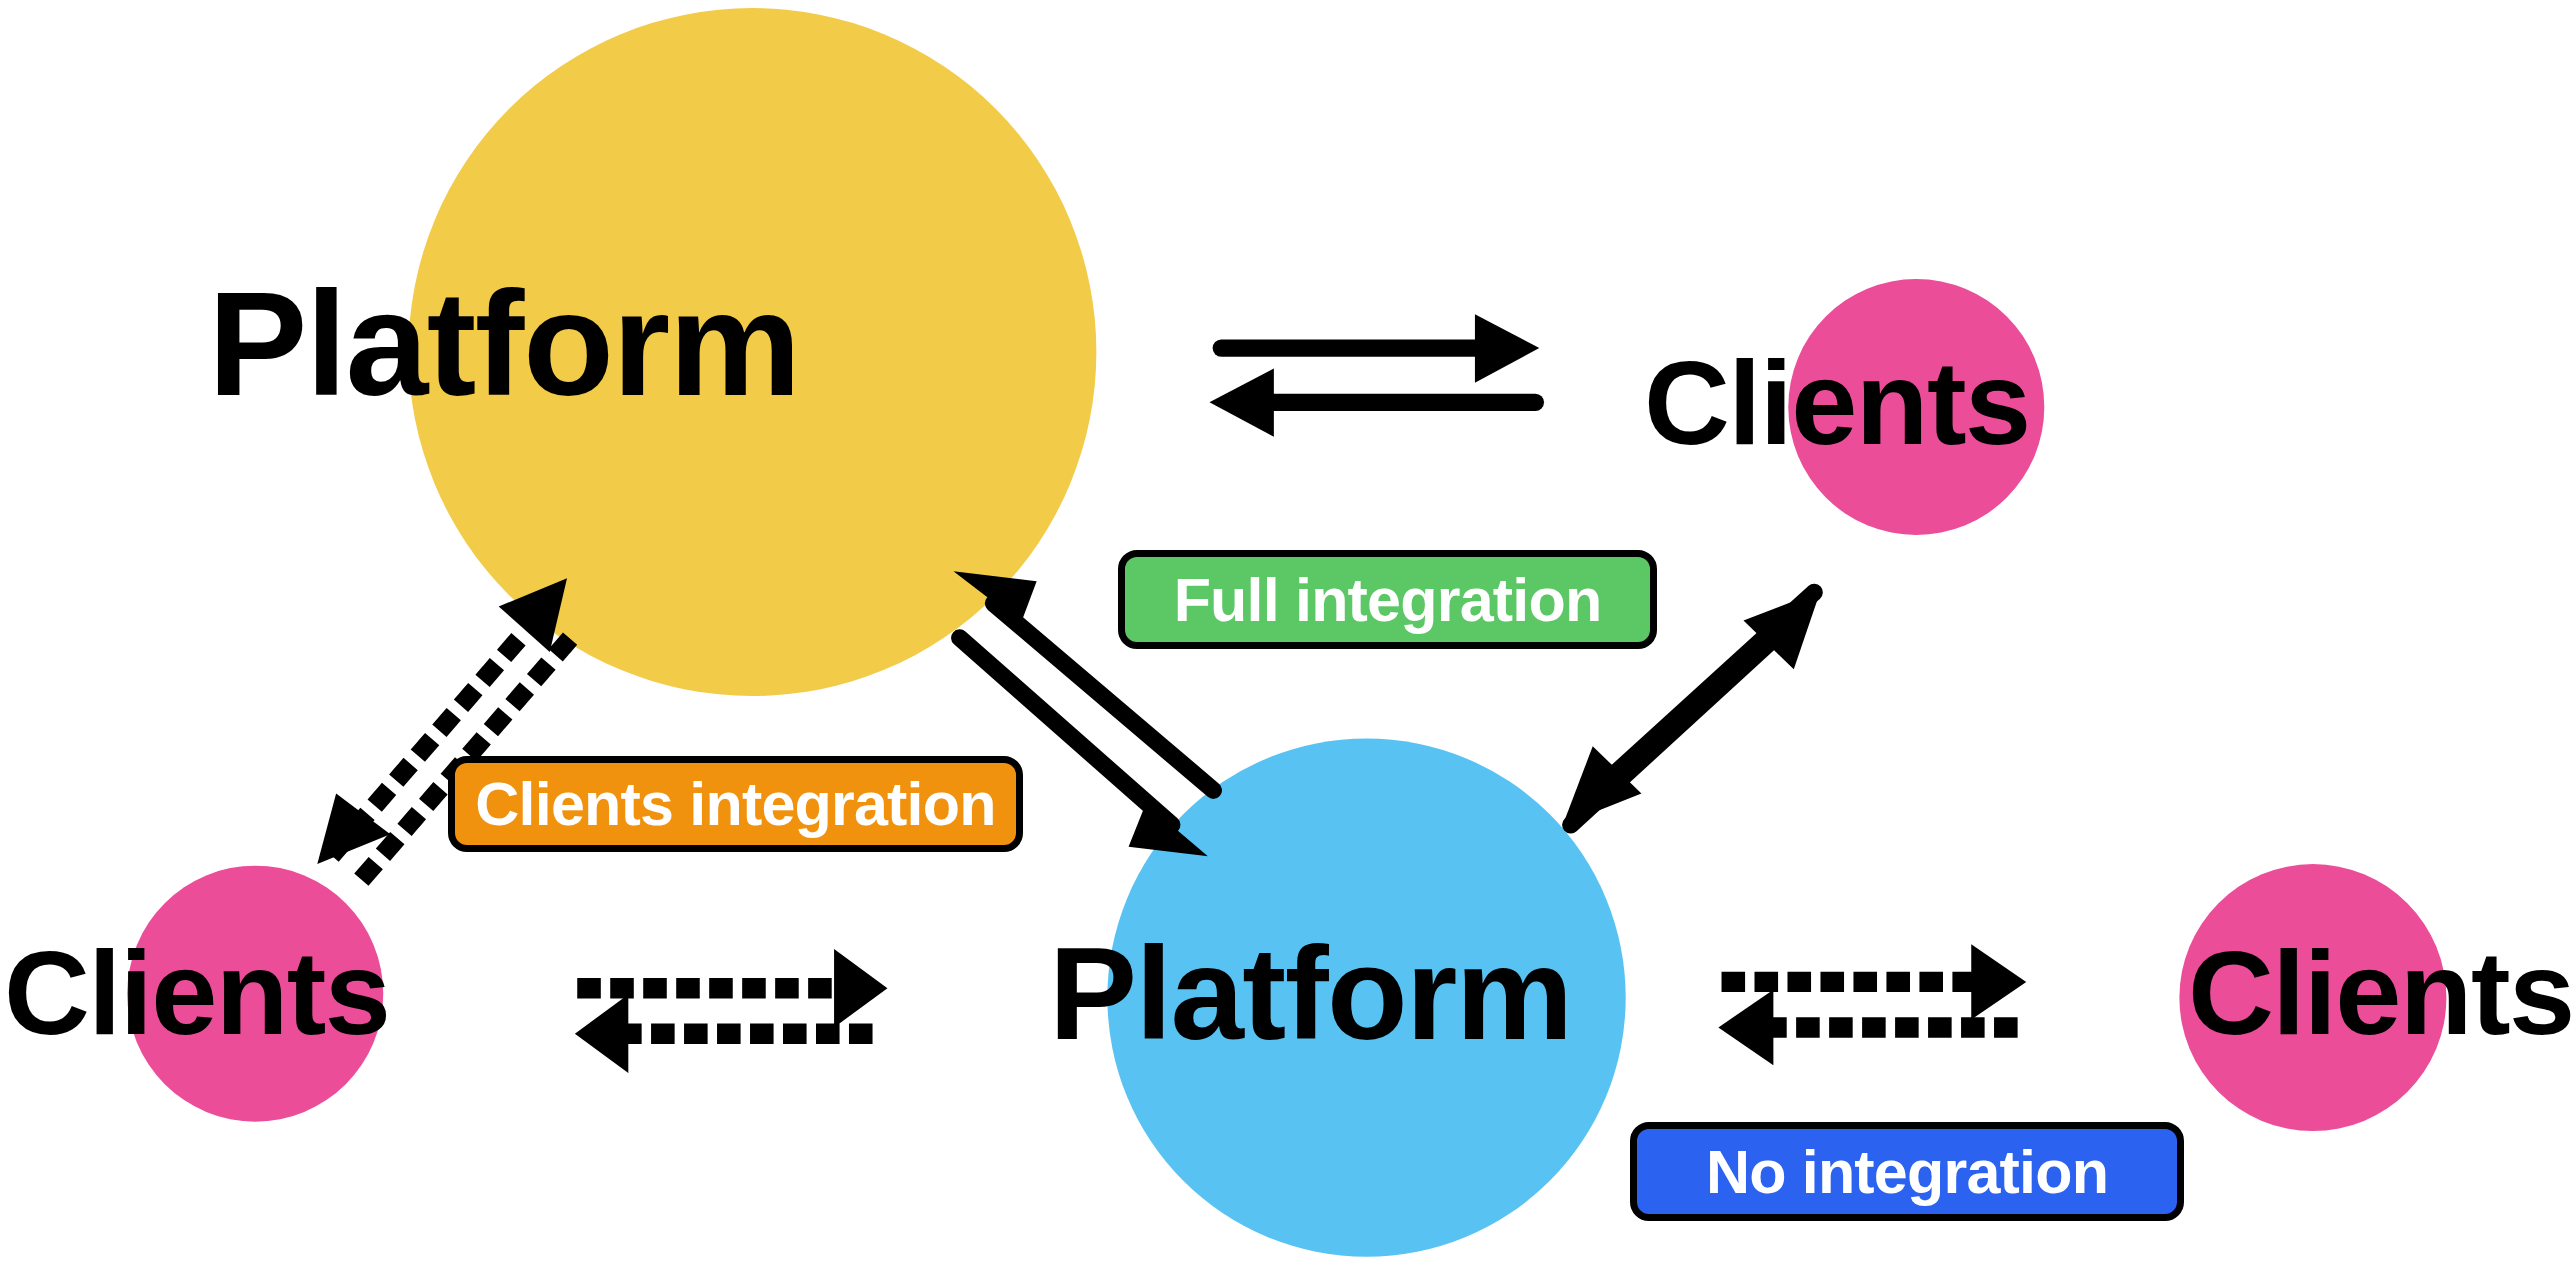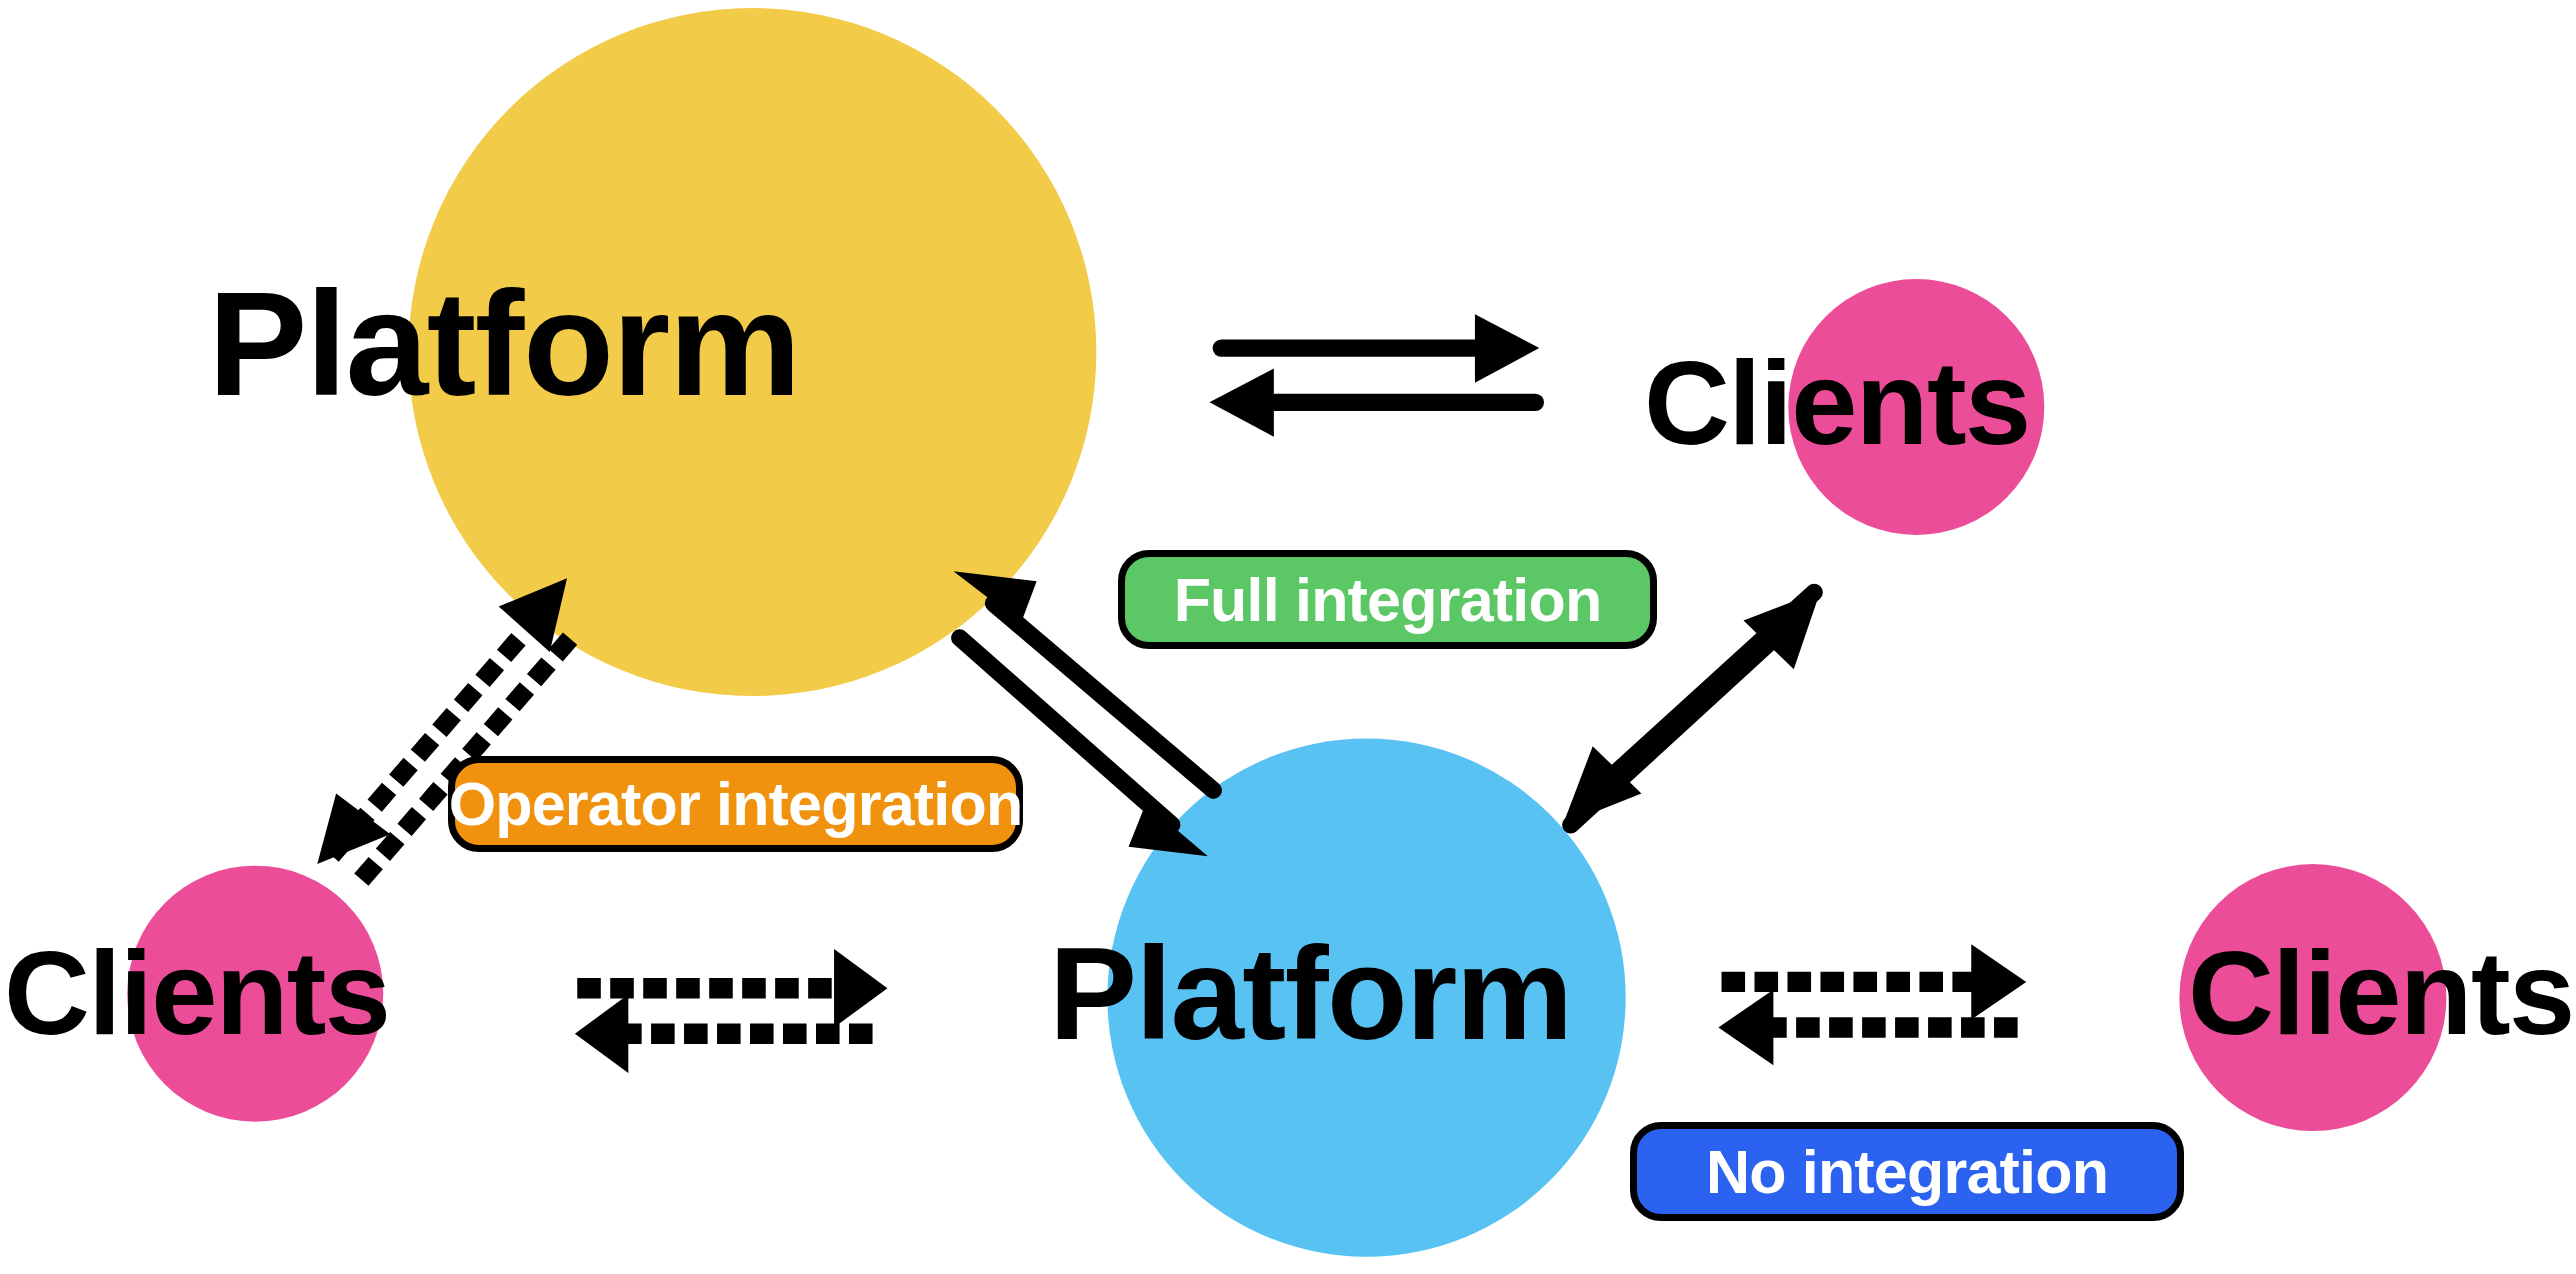--- a/index.html
+++ b/index.html
@@ -35,21 +35,21 @@
   }
   .badge {
     position: absolute;
     display: flex;
     align-items: center;
     justify-content: center;
     color: #ffffff;
     font-family: "Liberation Sans", sans-serif;
     font-weight: 700;
     border: 7px solid #000000;
-    border-radius: 31px;
+    border-radius: 19px;
     box-sizing: border-box;
     white-space: nowrap;
     letter-spacing: -0.8px;
   }
 </style>
 </head>
 <body>
 
 <div id="stage">
 
@@ -125,21 +125,21 @@
 
   <div class="node-label" style="left:3.9px; top:933px; font-size:119px;">Clients</div>
 
   <div class="node-label" style="left:2188px; top:933px; font-size:119px;">Clients</div>
 
   <div class="badge" style="left:1118px; top:550px; width:539px; height:99px; background:#5cc765; font-size:61px;">
     <span>Full integration</span>
   </div>
 
   <div class="badge" style="left:448px; top:756px; width:575px; height:96px; background:#f0920e; font-size:61px;">
-    <span>Operator integration</span>
+    <span>Clients integration</span>
   </div>
 
   <div class="badge" style="left:1630px; top:1122px; width:554px; height:99px; background:#2b63f0; font-size:61px;">
     <span>No integration</span>
   </div>
 
 </div>
 
 
 </body></html>

